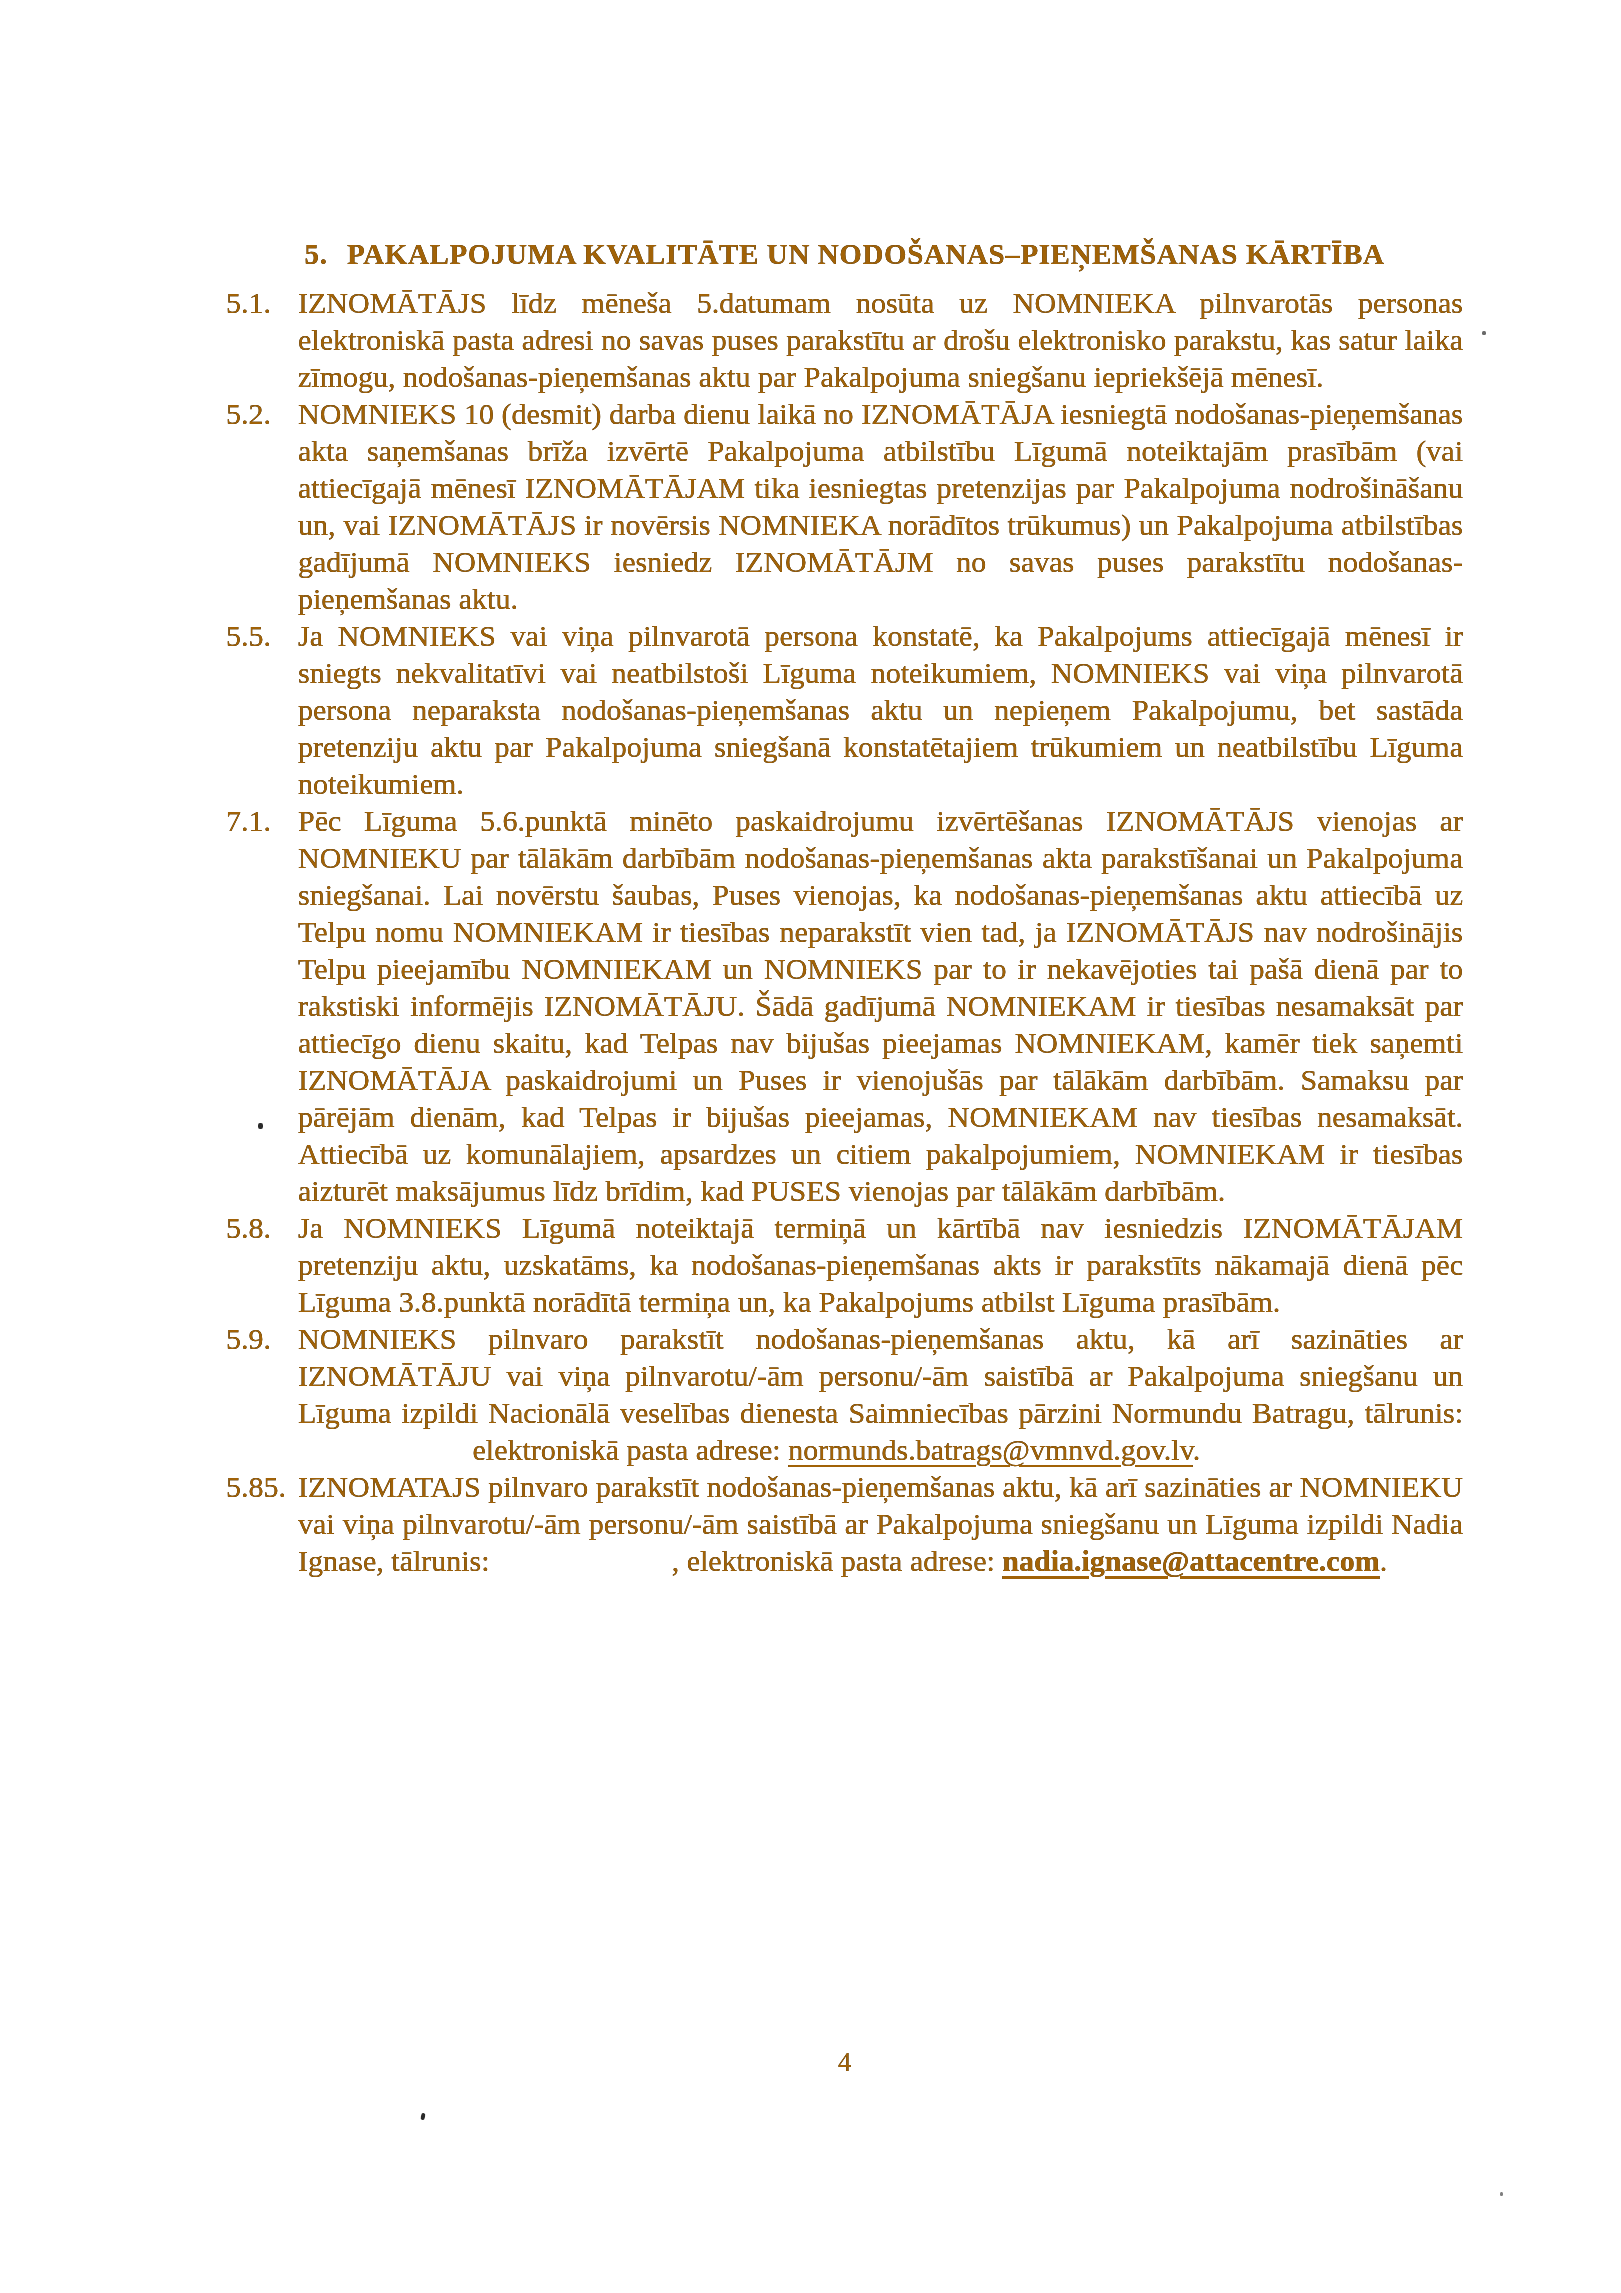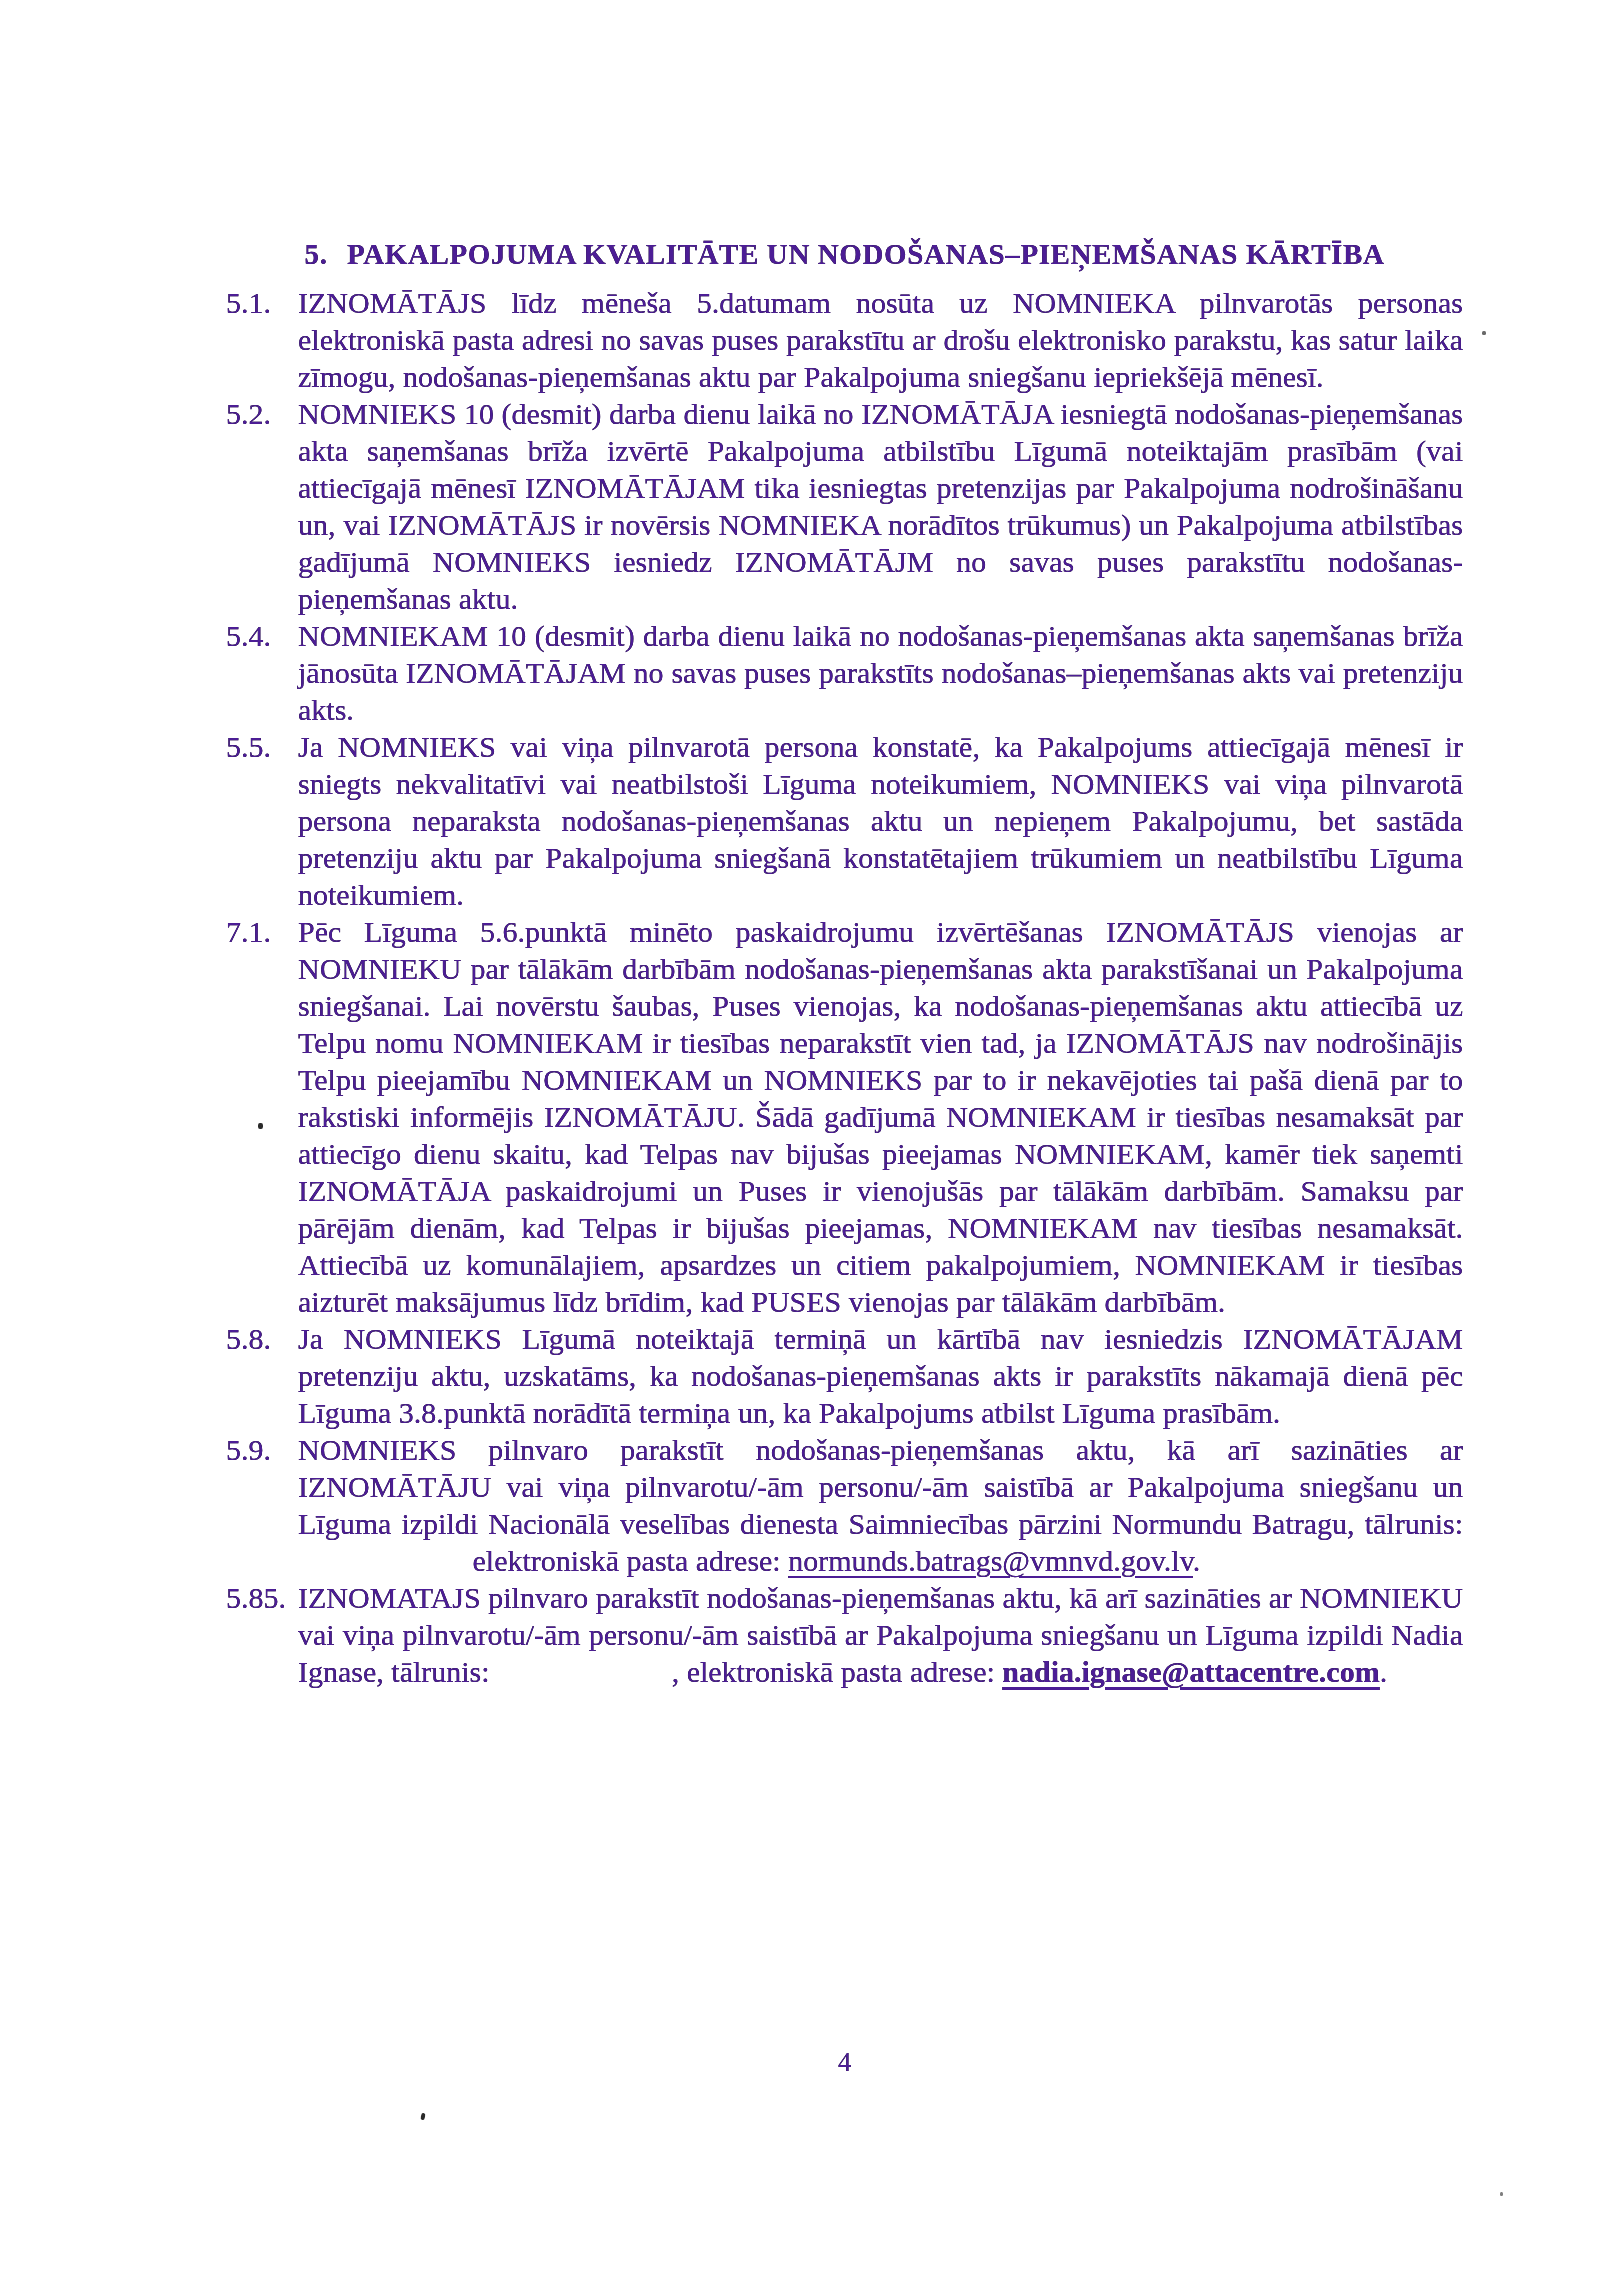--- a/index.html
+++ b/index.html
@@ -7,21 +7,21 @@
     padding: 0;
     background: #e8e8e8;
   }
   .page {
     position: relative;
     width: 1621px;
     height: 2294px;
     margin: 0 auto;
     background: #ffffff;
     font-family: "Liberation Serif", "DejaVu Serif", serif;
-    color: #4c1d95;
+    color: #a16207;
     overflow: hidden;
   }
   
   .page * {
     text-shadow: 0 0 0.4px #000;
   }
   .heading {
     position: absolute;
     top: 238px;
     left: 226px;
@@ -99,24 +99,20 @@
   <div class="sections">
       <div class="section">
         <div class="num">5.1.</div>
         <div class="body">IZNOMĀTĀJS līdz mēneša 5.datumam nosūta uz NOMNIEKA pilnvarotās personas elektroniskā pasta adresi no savas puses parakstītu ar drošu elektronisko parakstu, kas satur laika zīmogu, nodošanas-pieņemšanas aktu par Pakalpojuma sniegšanu iepriekšējā mēnesī.</div>
       </div>
       <div class="section">
         <div class="num">5.2.</div>
         <div class="body">NOMNIEKS 10 (desmit) darba dienu laikā no IZNOMĀTĀJA iesniegtā nodošanas-pieņemšanas akta saņemšanas brīža izvērtē Pakalpojuma atbilstību Līgumā noteiktajām prasībām (vai attiecīgajā mēnesī IZNOMĀTĀJAM tika iesniegtas pretenzijas par Pakalpojuma nodrošināšanu un, vai IZNOMĀTĀJS ir novērsis NOMNIEKA norādītos trūkumus) un Pakalpojuma atbilstības gadījumā NOMNIEKS iesniedz IZNOMĀTĀJM no savas puses parakstītu nodošanas-pieņemšanas aktu.</div>
       </div>
       <div class="section">
-        <div class="num">5.4.</div>
-        <div class="body">NOMNIEKAM 10 (desmit) darba dienu laikā no nodošanas-pieņemšanas akta saņemšanas brīža jānosūta IZNOMĀTĀJAM no savas puses parakstīts nodošanas–pieņemšanas akts vai pretenziju akts.</div>
-      </div>
-      <div class="section">
         <div class="num">5.5.</div>
         <div class="body">Ja NOMNIEKS vai viņa pilnvarotā persona konstatē, ka Pakalpojums attiecīgajā mēnesī ir sniegts nekvalitatīvi vai neatbilstoši Līguma noteikumiem, NOMNIEKS vai viņa pilnvarotā persona neparaksta nodošanas-pieņemšanas aktu un nepieņem Pakalpojumu, bet sastāda pretenziju aktu par Pakalpojuma sniegšanā konstatētajiem trūkumiem un neatbilstību Līguma noteikumiem.</div>
       </div>
       <div class="section">
         <div class="num">7.1.</div>
         <div class="body">Pēc Līguma 5.6.punktā minēto paskaidrojumu izvērtēšanas IZNOMĀTĀJS vienojas ar NOMNIEKU par tālākām darbībām nodošanas-pieņemšanas akta parakstīšanai un Pakalpojuma sniegšanai. Lai novērstu šaubas, Puses vienojas, ka nodošanas-pieņemšanas aktu attiecībā uz Telpu nomu NOMNIEKAM ir tiesības neparakstīt vien tad, ja IZNOMĀTĀJS nav nodrošinājis Telpu pieejamību NOMNIEKAM un NOMNIEKS par to ir nekavējoties tai pašā dienā par to rakstiski informējis IZNOMĀTĀJU. Šādā gadījumā NOMNIEKAM ir tiesības nesamaksāt par attiecīgo dienu skaitu, kad Telpas nav bijušas pieejamas NOMNIEKAM, kamēr tiek saņemti IZNOMĀTĀJA paskaidrojumi un Puses ir vienojušās par tālākām darbībām. Samaksu par pārējām dienām, kad Telpas ir bijušas pieejamas, NOMNIEKAM nav tiesības nesamaksāt. Attiecībā uz komunālajiem, apsardzes un citiem pakalpojumiem, NOMNIEKAM ir tiesības aizturēt maksājumus līdz brīdim, kad PUSES vienojas par tālākām darbībām.</div>
       </div>
       <div class="section">
         <div class="num">5.8.</div>
         <div class="body">Ja NOMNIEKS Līgumā noteiktajā termiņā un kārtībā nav iesniedzis IZNOMĀTĀJAM pretenziju aktu, uzskatāms, ka nodošanas-pieņemšanas akts ir parakstīts nākamajā dienā pēc Līguma 3.8.punktā norādītā termiņa un, ka Pakalpojums atbilst Līguma prasībām.</div>

